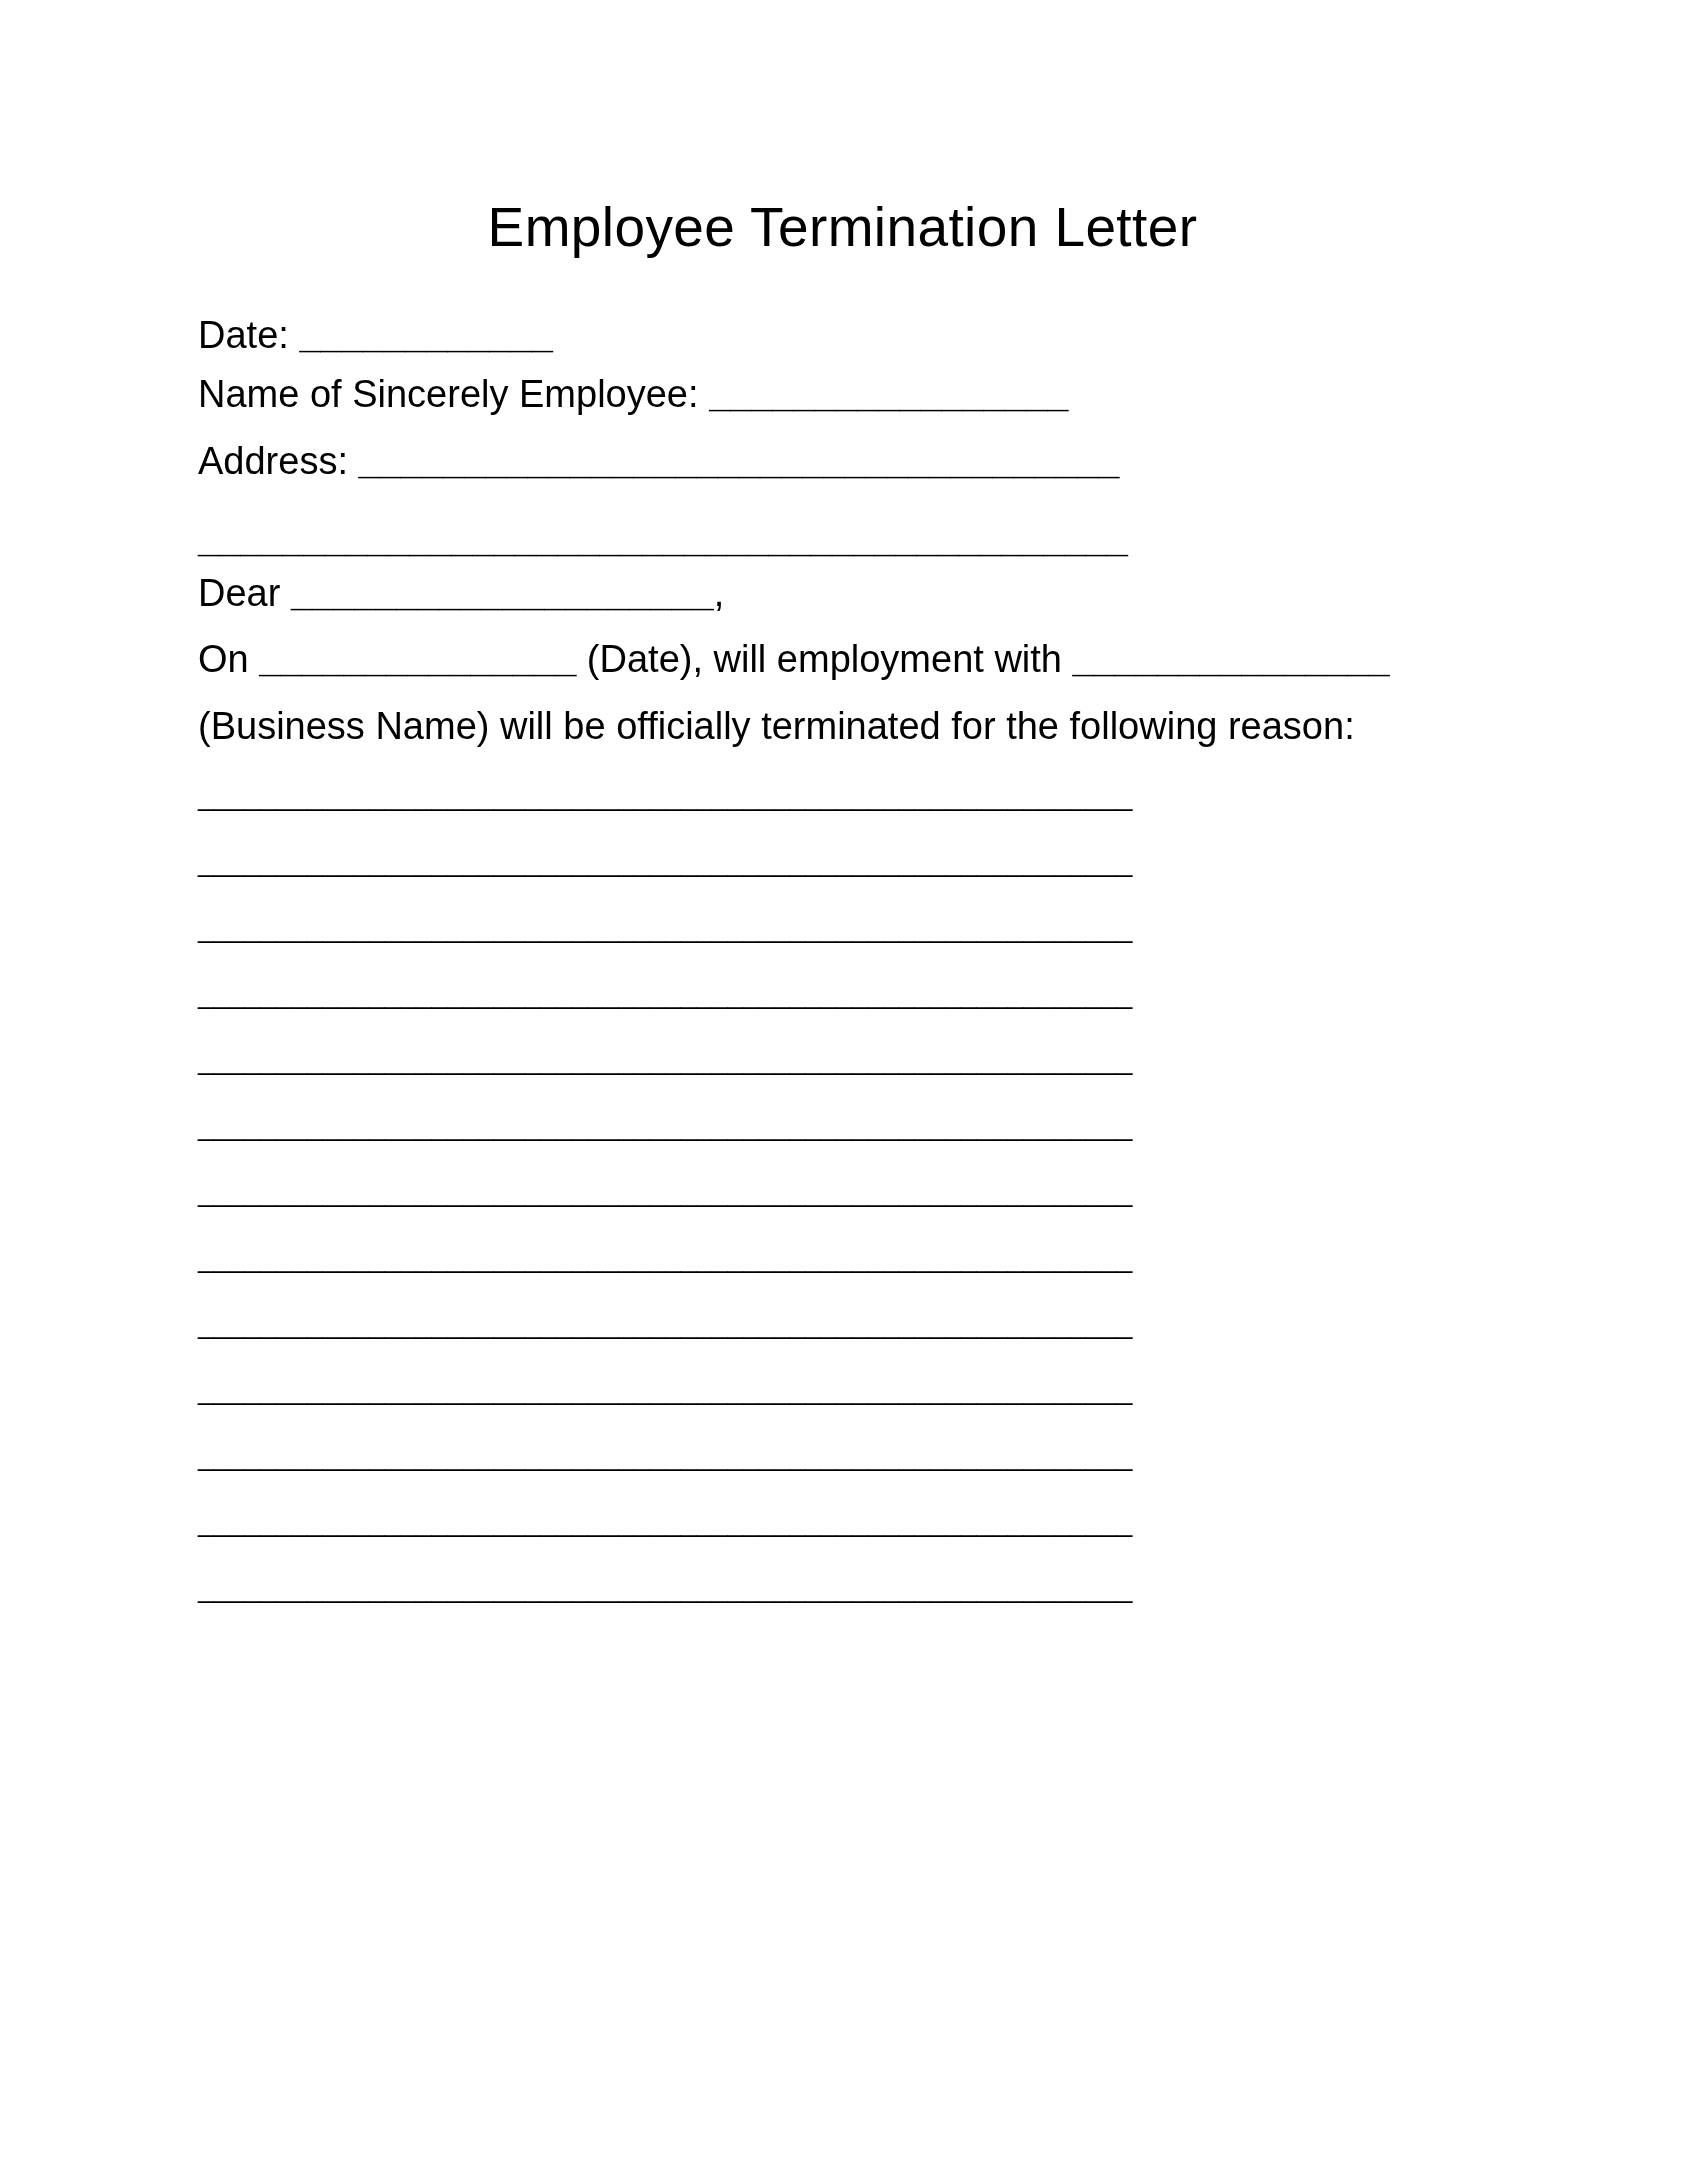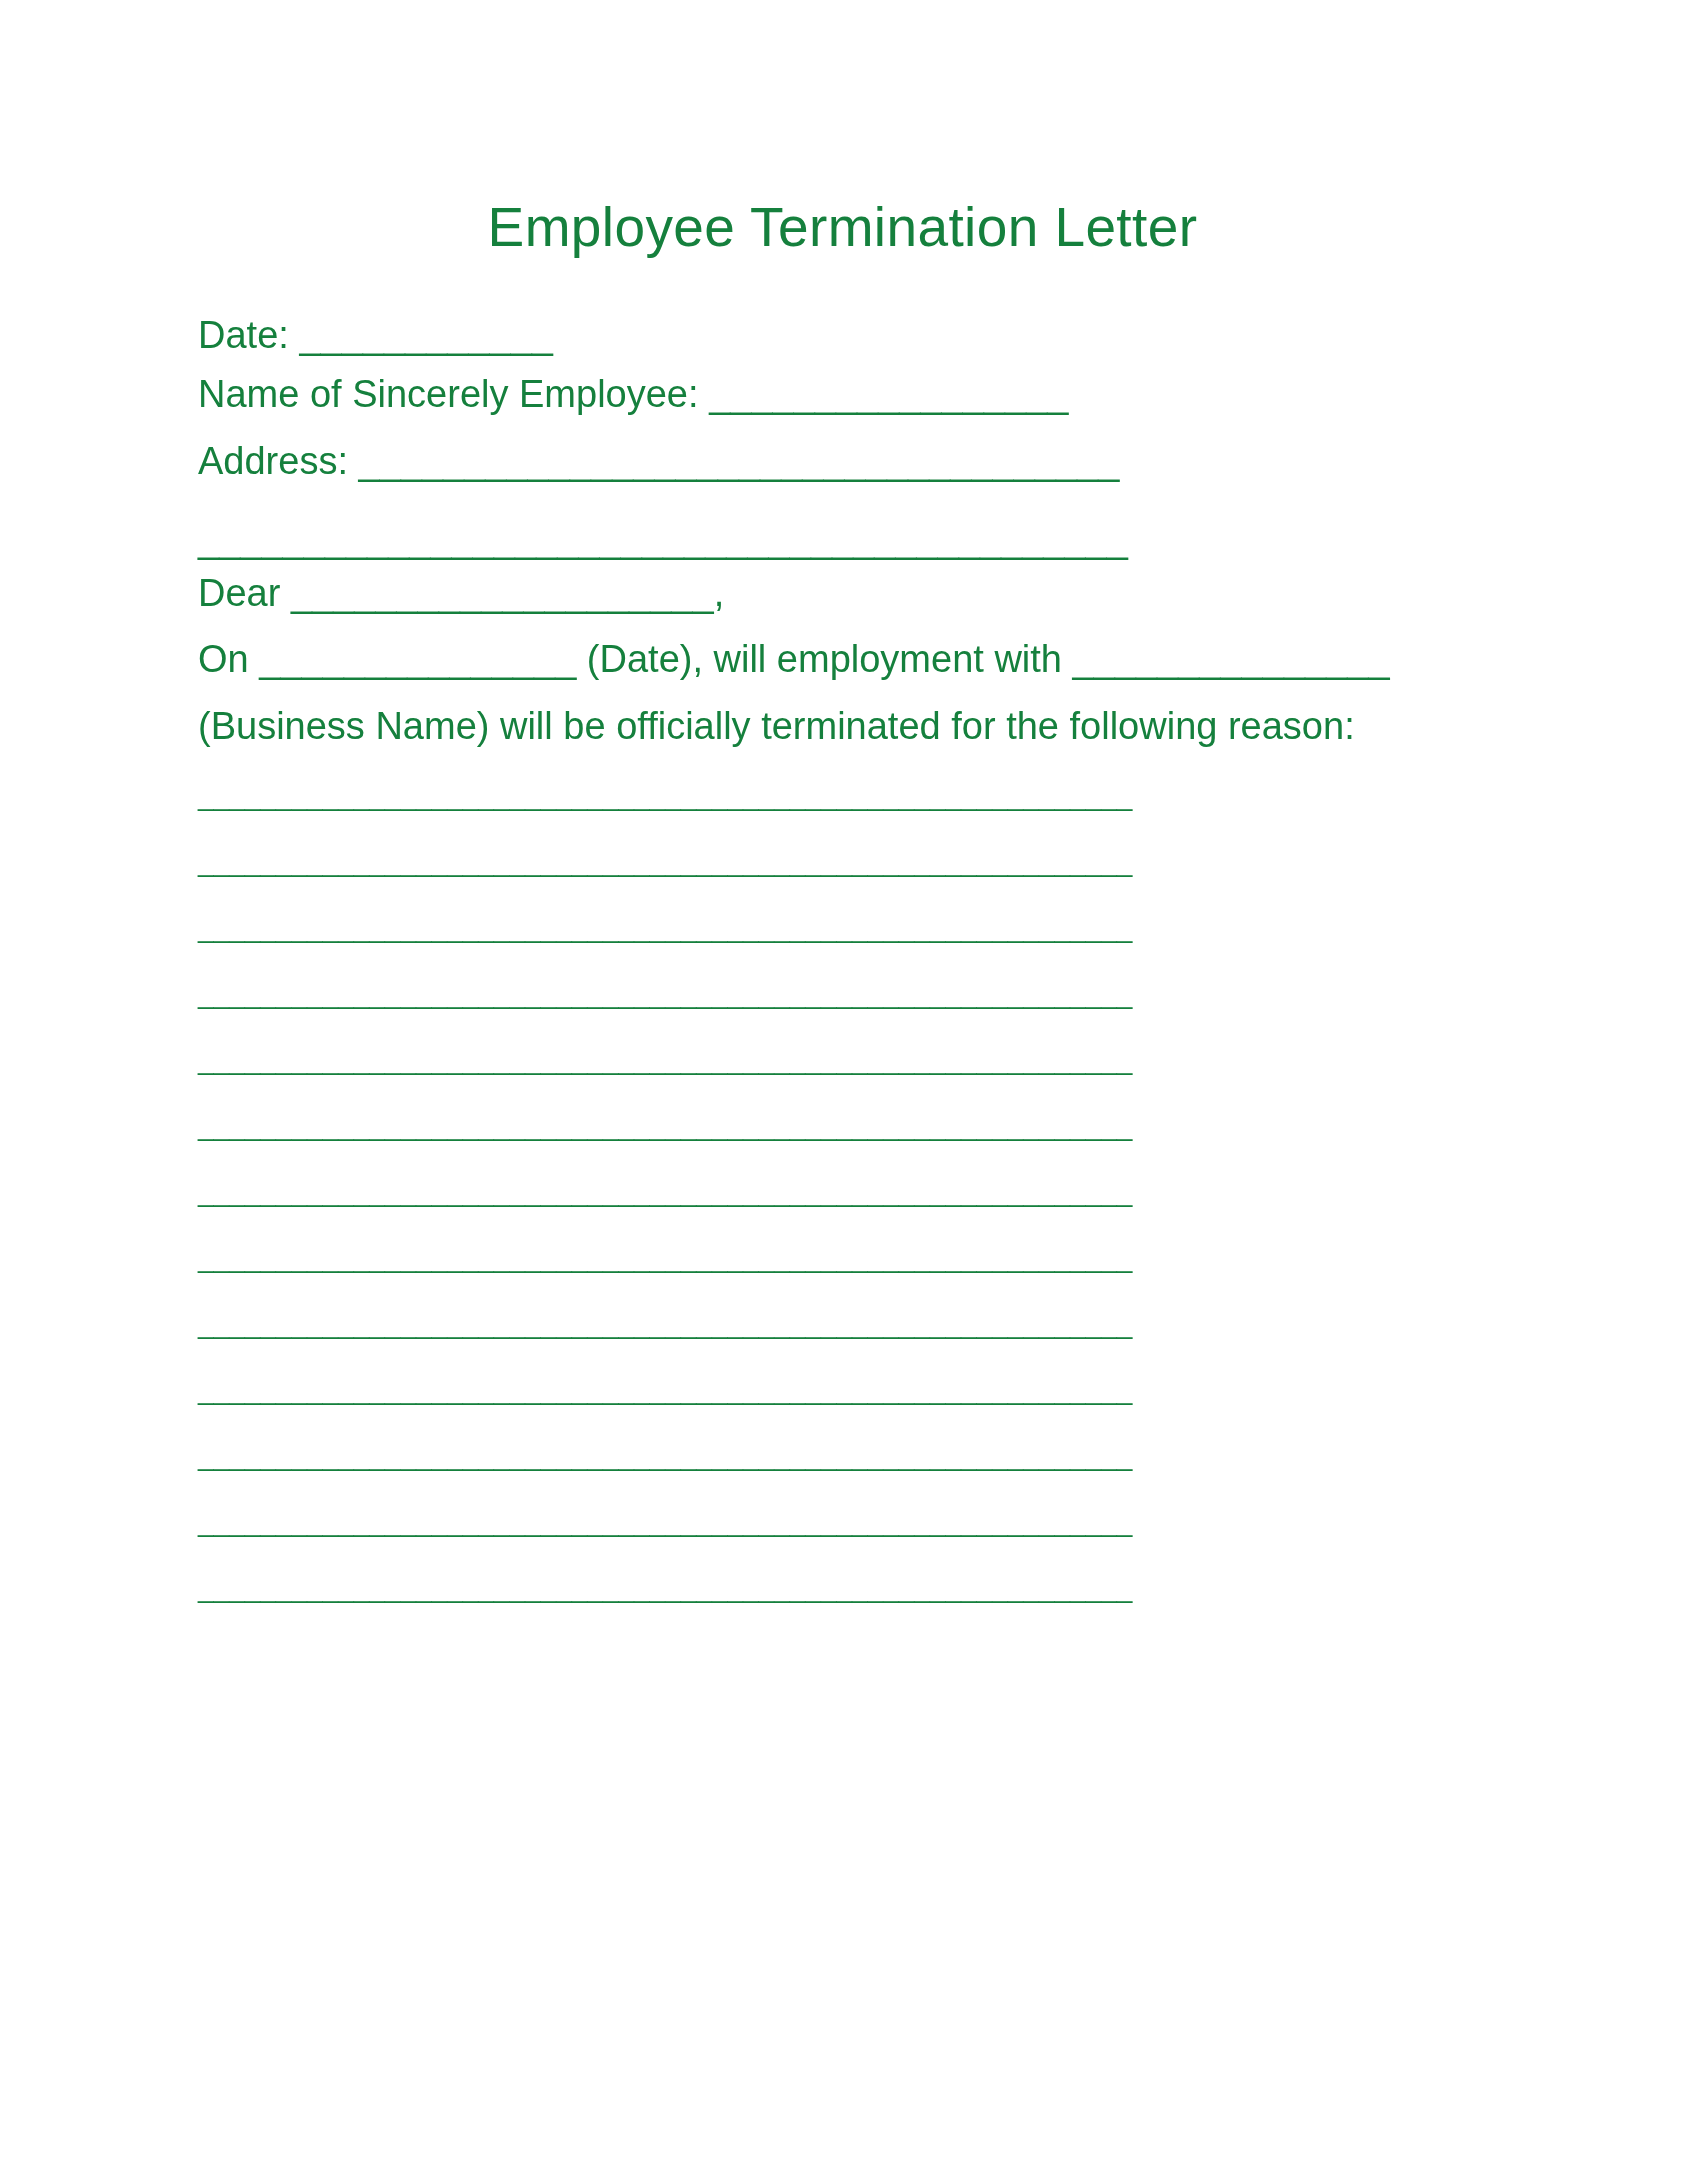--- a/index.html
+++ b/index.html
@@ -6,21 +6,21 @@
     margin: 0;
     padding: 0;
     background: #ffffff;
   }
   .page {
     position: relative;
     width: 1685px;
     height: 1619px;
     background: #ffffff;
     font-family: "Liberation Sans", sans-serif;
-    color: #15803d;
+    color: #000000;
     overflow: hidden;
   }
   .title {
     position: absolute;
     top: 200px;
     left: 0;
     width: 100%;
     margin: 0;
     text-align: center;
     font-size: 55px;
@@ -43,20 +43,21 @@
     margin: 0;
   }
   .block p {
     margin: 0;
     font-size: 28px;
     line-height: 66px;
     white-space: nowrap;
   }
   .blank {
     letter-spacing: 0;
+    font-weight: bold;
   }
   .logo {
     position: absolute;
     left: 207px;
     top: 2026px;
     width: 38px;
     height: 53px;
   }
 </style>
 </head>

